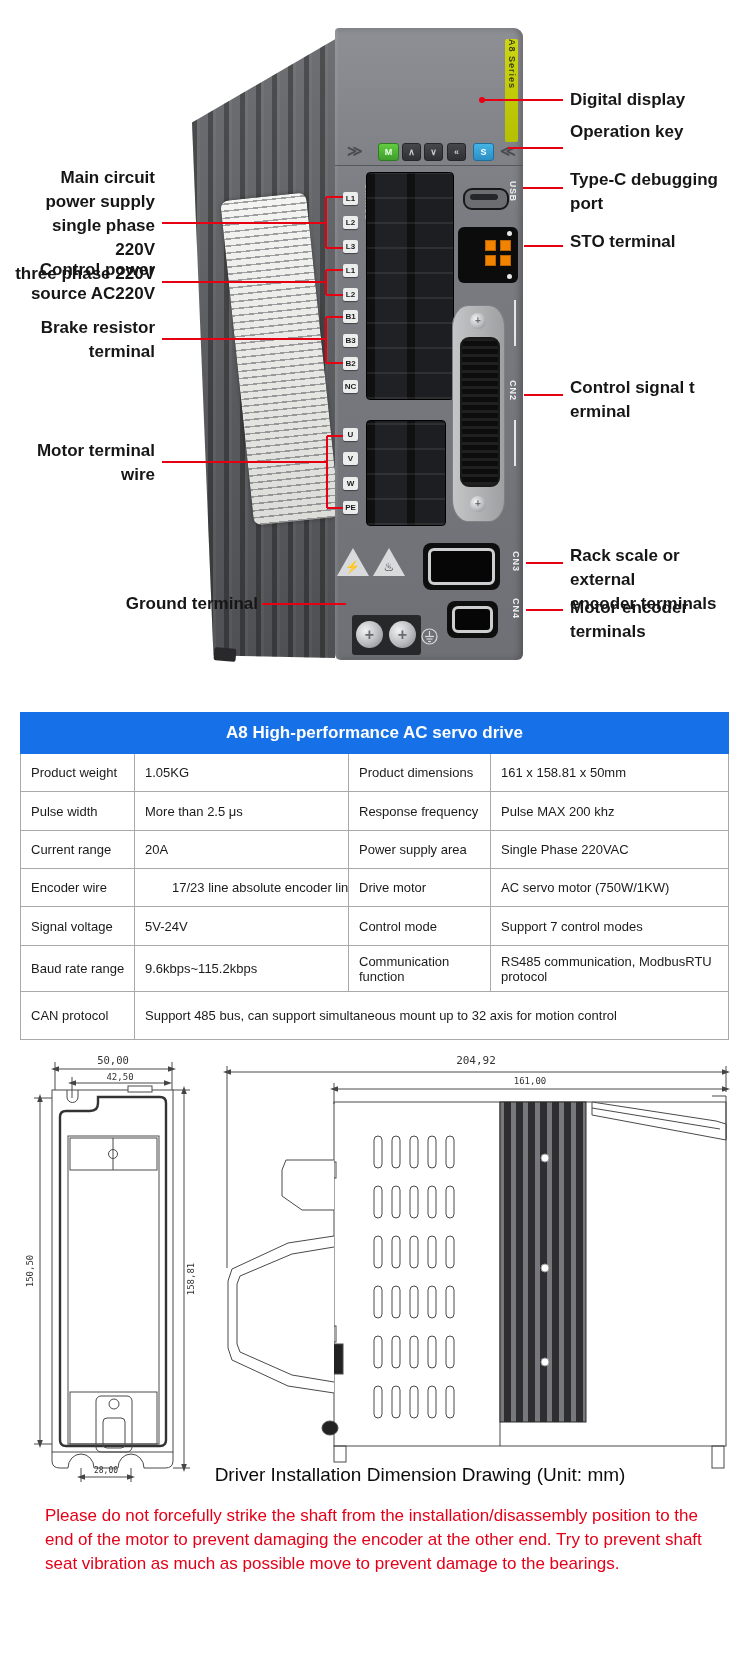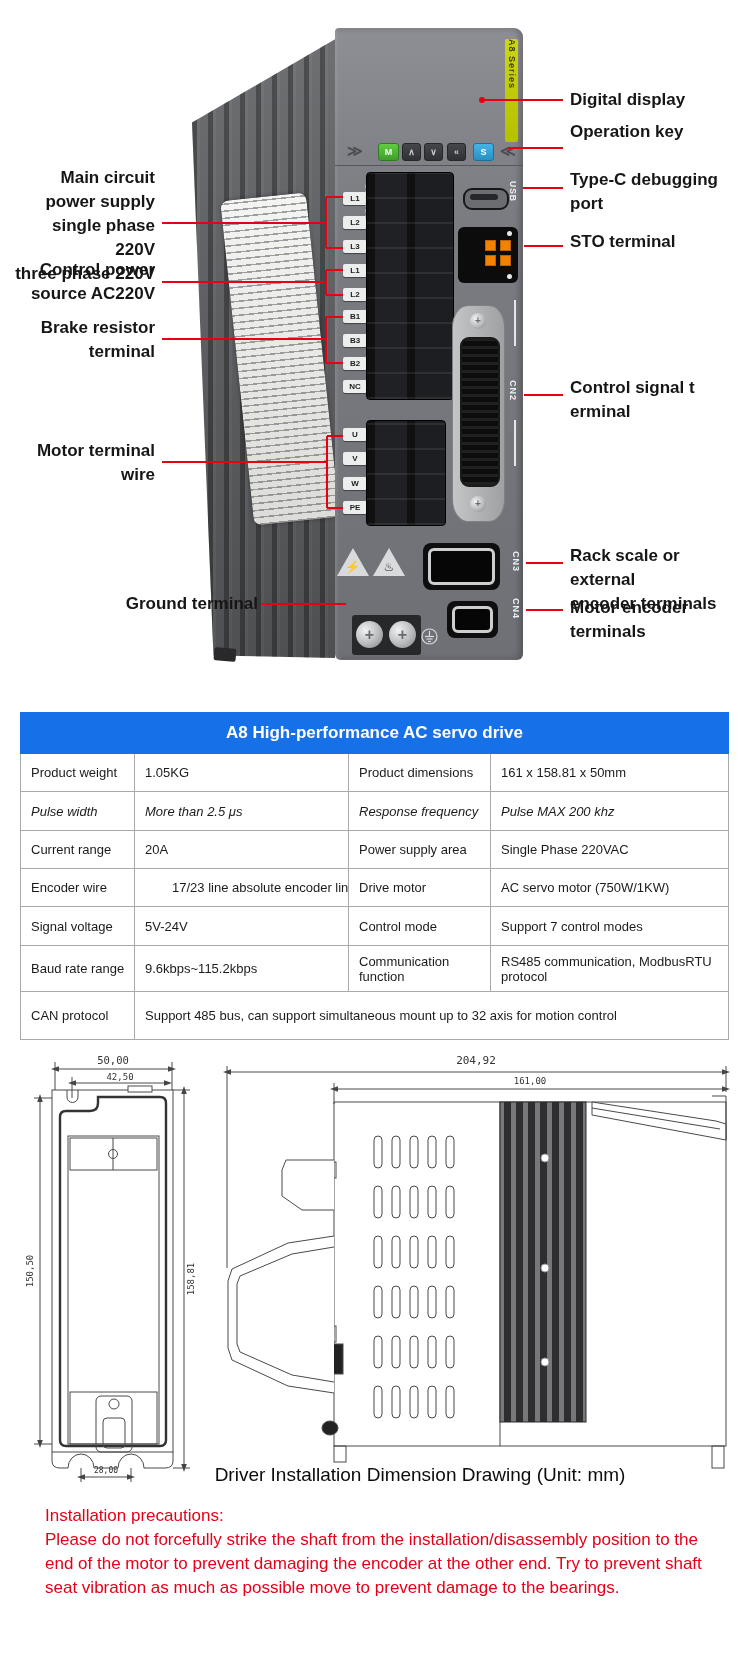--- a/index.html
+++ b/index.html
@@ -35,21 +35,21 @@
   .series-strip{position:absolute;left:170px;top:11px;width:13px;height:103px;border-radius:2px;
     background:linear-gradient(180deg,#ccd513,#b5c000);text-align:center;}
   .series-strip span{writing-mode:vertical-rl;font-size:9px;font-weight:700;color:#3c3f12;letter-spacing:1px;line-height:13px;}
   .chevrons{position:absolute;top:114px;font-size:15px;font-weight:700;color:#4b4c4f;}
   .btn{position:absolute;top:115px;height:16px;border-radius:3px;font-size:9px;font-weight:700;
     text-align:center;line-height:16px;}
   .btn.dark{width:17px;background:linear-gradient(180deg,#46474b,#303135);color:#c9cacd;border:1px solid #26262a;}
   .btn.green{width:19px;background:linear-gradient(180deg,#63cc41,#3f9e2b);color:#eaffea;border:1px solid #2e7d22;}
   .btn.blue{width:19px;background:linear-gradient(180deg,#45b4e6,#2b8fc4);color:#fff;border:1px solid #1d6f9e;}
   .sep{position:absolute;left:0;top:137px;width:100%;height:1px;background:#55565a;}
-  .chip{position:absolute;left:8px;width:24px;height:13px;background:#eceded;border-radius:2px;
+  .chip{position:absolute;left:8px;width:15px;height:13px;background:#eceded;border-radius:2px;
     font-size:8px;font-weight:700;color:#1c1c1e;text-align:center;line-height:13px;
     box-shadow:0 1px 1px rgba(0,0,0,.45);}
   .charge{position:absolute;left:29px;top:156px;writing-mode:vertical-rl;font-size:6.5px;
     color:#c0c1c4;letter-spacing:1.5px;}
   .block{position:absolute;background:
       repeating-linear-gradient(0deg,rgba(255,255,255,.08) 0 2px,transparent 2px 25px),
       repeating-linear-gradient(90deg,#101010 0 8px,#202124 8px 40px,#101010 40px 48px,#1d1e21 48px 86px);
     border-radius:4px;border:1px solid #000;}
   .typec{position:absolute;left:128px;top:160px;width:42px;height:18px;background:#6b6d71;
     border:2px solid #18181a;border-radius:9px;}
@@ -243,21 +243,21 @@
     <tbody>
         <tr>
           <th colspan="4">A8 High-performance AC servo drive</th>
         </tr>
     <tr style="height:38px;">
       <td>Product weight</td>
       <td>1.05KG</td>
       <td>Product dimensions</td>
       <td>161 x 158.81 x 50mm</td>
     </tr>
-    <tr style="height:39px;font-style:italic;">
+    <tr style="height:39px;">
       <td>Pulse width</td>
       <td>More than 2.5 μs</td>
       <td>Response frequency</td>
       <td>Pulse MAX 200 khz</td>
     </tr>
     <tr style="height:38px;">
       <td>Current range</td>
       <td>20A</td>
       <td>Power supply area</td>
       <td>Single Phase 220VAC</td>
@@ -374,17 +374,16 @@
       <rect x="334" y="1446" width="12" height="16"></rect>
       <rect x="712" y="1446" width="12" height="22"></rect>
     </g>
     <text x="476" y="1064" text-anchor="middle" font-size="11">204,92</text>
     <text x="530" y="1084" text-anchor="middle" font-size="9">161,00</text>
   </svg>
 
   <div class="caption">Driver Installation Dimension Drawing (Unit: mm)</div>
 
   <div class="precautions">
-    <div class="p-title">Installation precautions:</div>
     <div class="p-body">Please do not forcefully strike the shaft from the installation/disassembly position to the end of the motor to prevent damaging the encoder at the other end. Try to prevent shaft seat vibration as much as possible move to prevent damage to the bearings.</div>
   </div>
 
 </div>
 
 </body></html>

